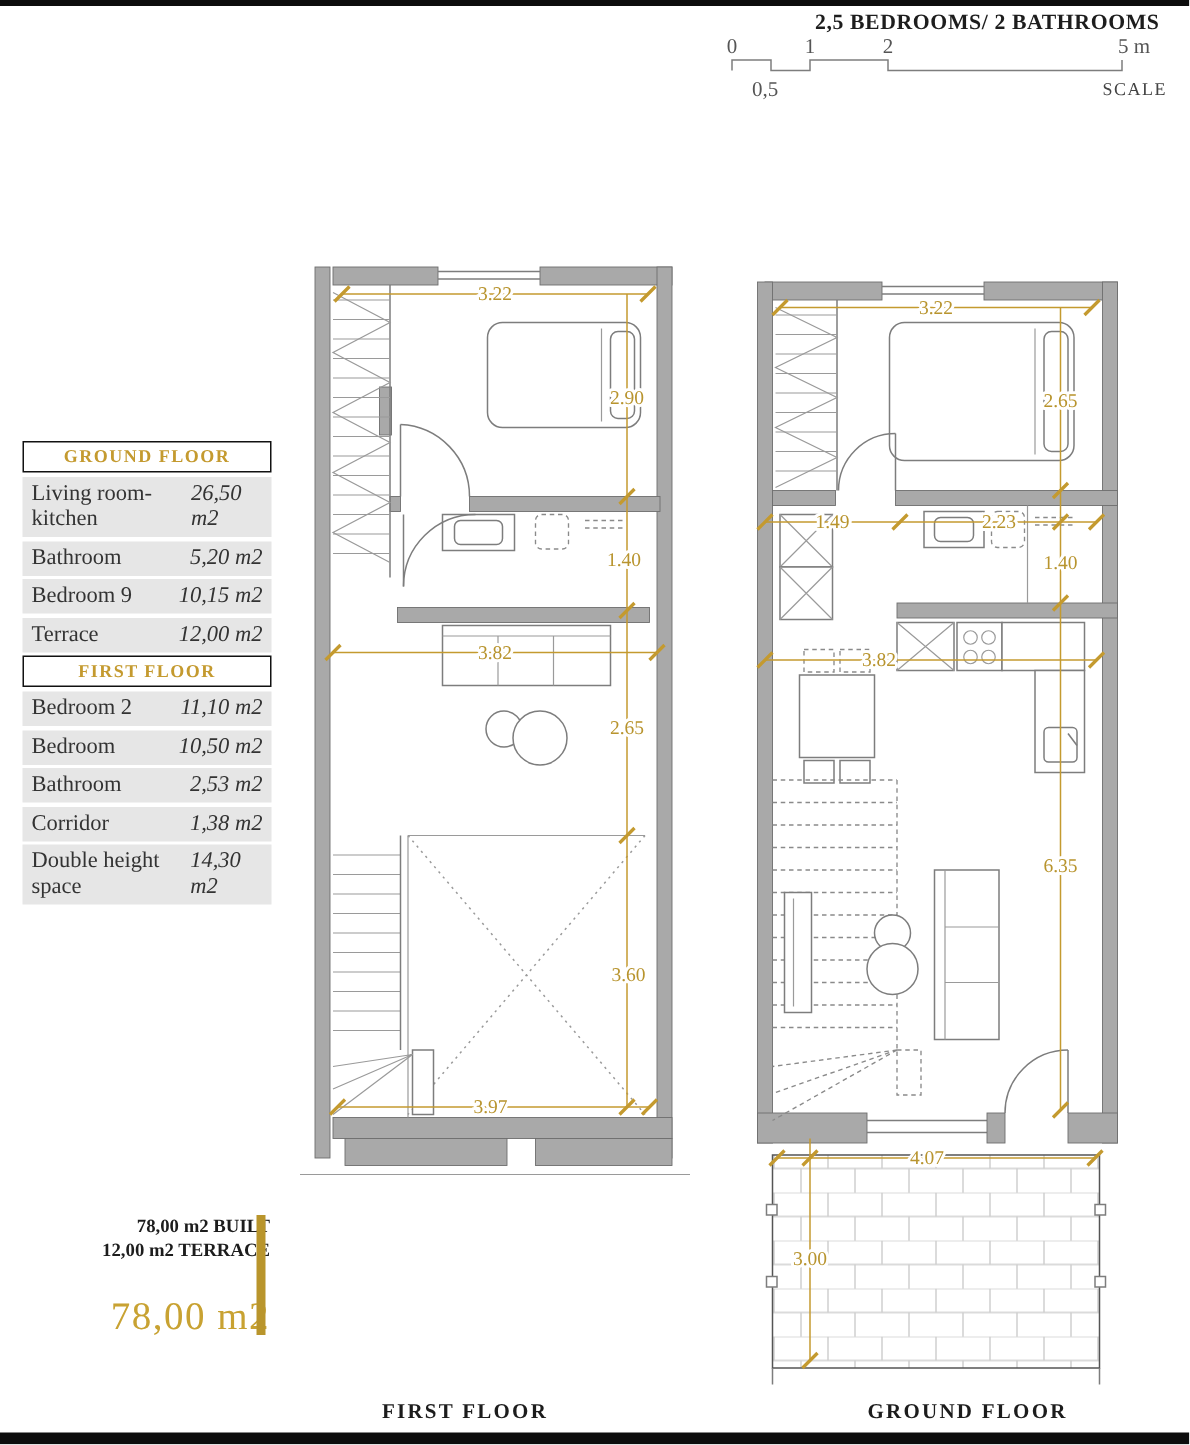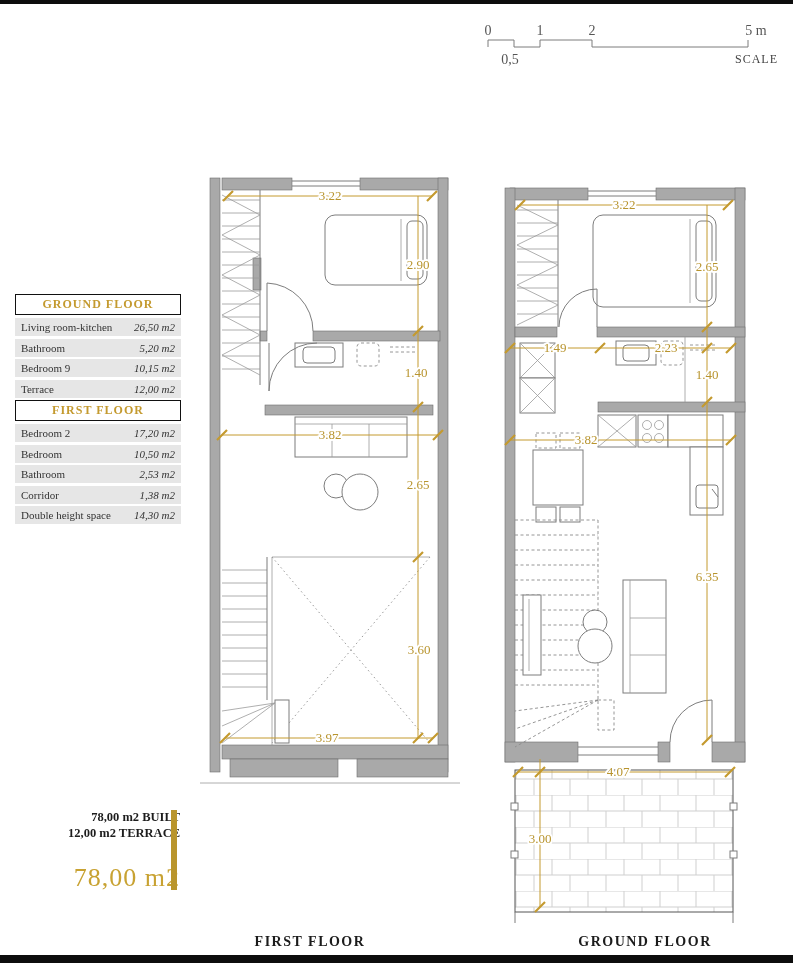--- a/index.html
+++ b/index.html
@@ -8,21 +8,21 @@
   .bar{position:absolute;left:0;width:793px;background:#0d0d0d;}
   #topbar{top:0;height:4px;}
   #botbar{top:955px;height:8px;}
   #title{position:absolute;top:7px;right:20px;font-size:14.5px;font-weight:bold;
          letter-spacing:.4px;color:#1d1d1d;}
   
   #areatable{position:absolute;left:15px;top:294px;width:166px;}
   .hdr{border:1.6px solid #111;background:#fff;text-align:center;color:#c49a2f;
        font-size:12px;font-weight:bold;letter-spacing:1px;padding:2px 0;margin-bottom:3px;}
   .trow{display:flex;justify-content:space-between;background:#e6e6e6;
-        font-size:11px;color:#333;padding:3px 6px;margin-bottom:2.5px;}
+        font-size:15px;color:#333;padding:3px 6px;margin-bottom:2.5px;}
   .trow .v{color:#333;font-style:italic;}
   
   #summary{position:absolute;left:30px;top:810px;width:150px;text-align:right;}
   #summary .line{font-size:12.5px;font-weight:bold;color:#1d1d1d;line-height:1.25;}
   #summary .total{margin-top:22px;font-size:26px;color:#c8a232;letter-spacing:1px;}
   #goldbar{position:absolute;left:171px;top:810px;width:6px;height:80px;background:#b9952c;}
   
   .floorlabel{position:absolute;top:934px;font-size:14px;font-weight:600;
               letter-spacing:1.5px;color:#1c1c1c;}
   #lbl-first{left:215px;width:190px;text-align:center;}
@@ -45,20 +45,21 @@
   .brickline{stroke:#cfcfcf;stroke-width:1;fill:none;}
 </style>
 </head>
 <body>
 
 <div id="page">
 
   <div id="topbar" class="bar"></div>
   <div id="botbar" class="bar"></div>
 
+  <div id="title">2,5 BEDROOMS/ 2 BATHROOMS</div>
 
   <svg style="left:480px;top:14px;" width="310" height="56" viewBox="0 0 310 56">
     <path class="thin" stroke="#666" d="M8,33 L8,26 L34,26 L34,33 L60,33 L60,26 L112,26 L112,33 L268,33 L268,26"></path>
     <text class="scl" x="8" y="21">0</text>
     <text class="scl" x="60" y="21">1</text>
     <text class="scl" x="112" y="21">2</text>
     <text class="scl" x="276" y="21">5 m</text>
     <text class="scl" x="30" y="50">0,5</text>
     <text class="scl2" x="298" y="49" text-anchor="end" style="letter-spacing:1px;">SCALE</text>
   </svg>
@@ -77,21 +78,21 @@
       <span>Bedroom 9</span>
       <span class="v">10,15 m2</span>
       </div>
     <div class="trow">
       <span>Terrace</span>
       <span class="v">12,00 m2</span>
       </div>
     <div class="hdr">FIRST FLOOR</div>
     <div class="trow">
       <span>Bedroom 2</span>
-      <span class="v">17,20 m2</span>
+      <span class="v">11,10 m2</span>
       </div>
     <div class="trow">
       <span>Bedroom</span>
       <span class="v">10,50 m2</span>
       </div>
     <div class="trow">
       <span>Bathroom</span>
       <span class="v">2,53 m2</span>
       </div>
     <div class="trow">

